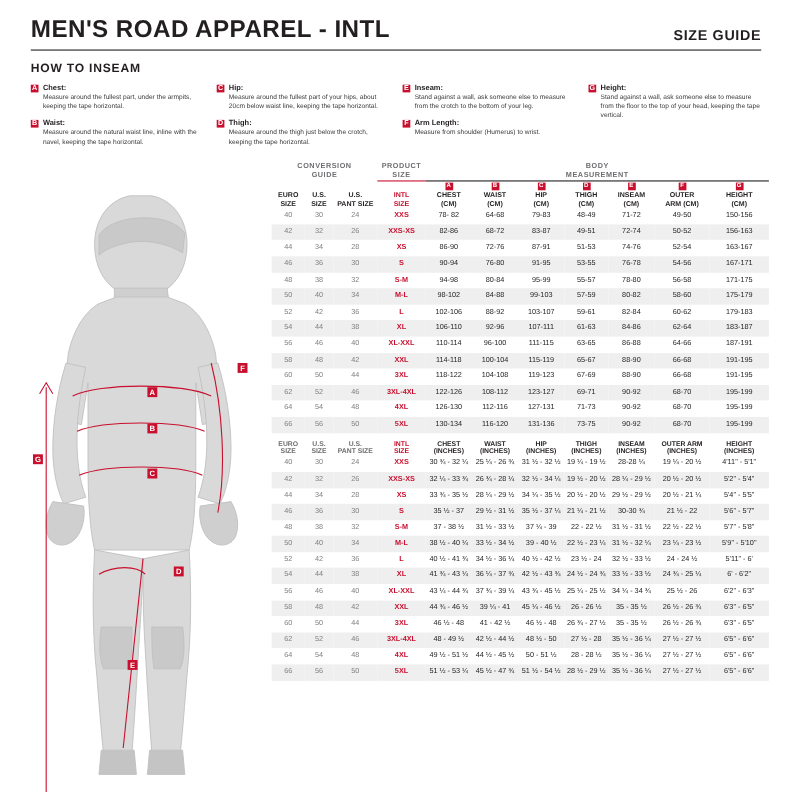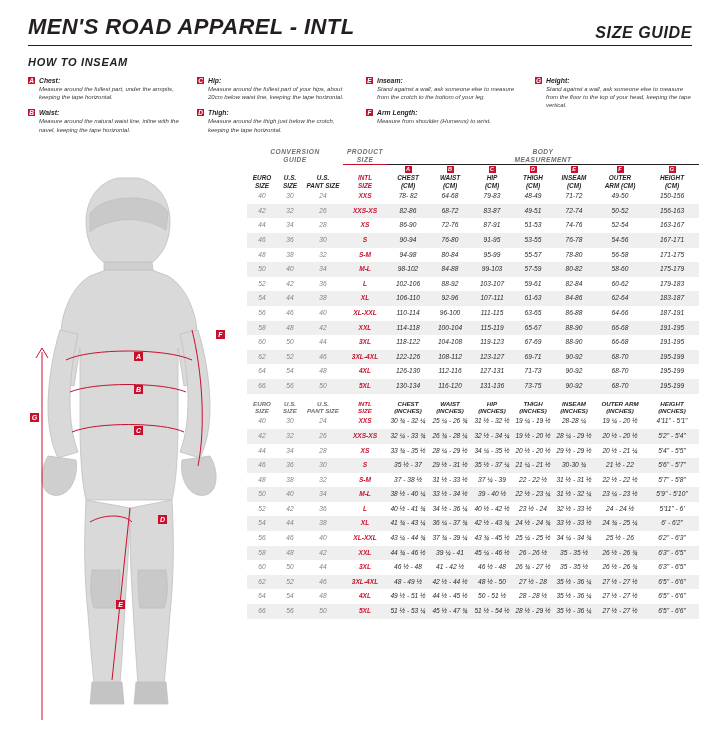--- a/index.html
+++ b/index.html
@@ -4,33 +4,33 @@
 <style>
   html,body{margin:0;padding:0;}
   body{
     width:720px;height:735px;
     background:#ffffff;
     font-family:"Liberation Sans", sans-serif;
     color:#231f20;
     overflow:hidden;
     position:relative;
   }
-  .page{position:relative;width:720px;height:735px;font-style:italic;}
+  .page{position:relative;width:720px;height:735px;}
 
   
   .header{
     position:absolute;left:28px;top:14px;width:664px;
   }
   .title{
     font-size:22px;font-weight:bold;letter-spacing:.4px;
     color:#231f20;display:inline-block;
   }
   .size-guide{
     position:absolute;right:0;top:10px;
-    font-size:16px;font-weight:bold;letter-spacing:.6px;color:#231f20;
+    font-size:13px;font-weight:bold;letter-spacing:.6px;color:#231f20;
     padding-bottom:3px;
   }
   .hdr-rule{
     position:absolute;left:28px;top:45px;width:664px;height:1px;background:#231f20;
   }
 
   
   .htm-title{
     position:absolute;left:28px;top:56px;
     font-size:11px;font-weight:bold;letter-spacing:.7px;

